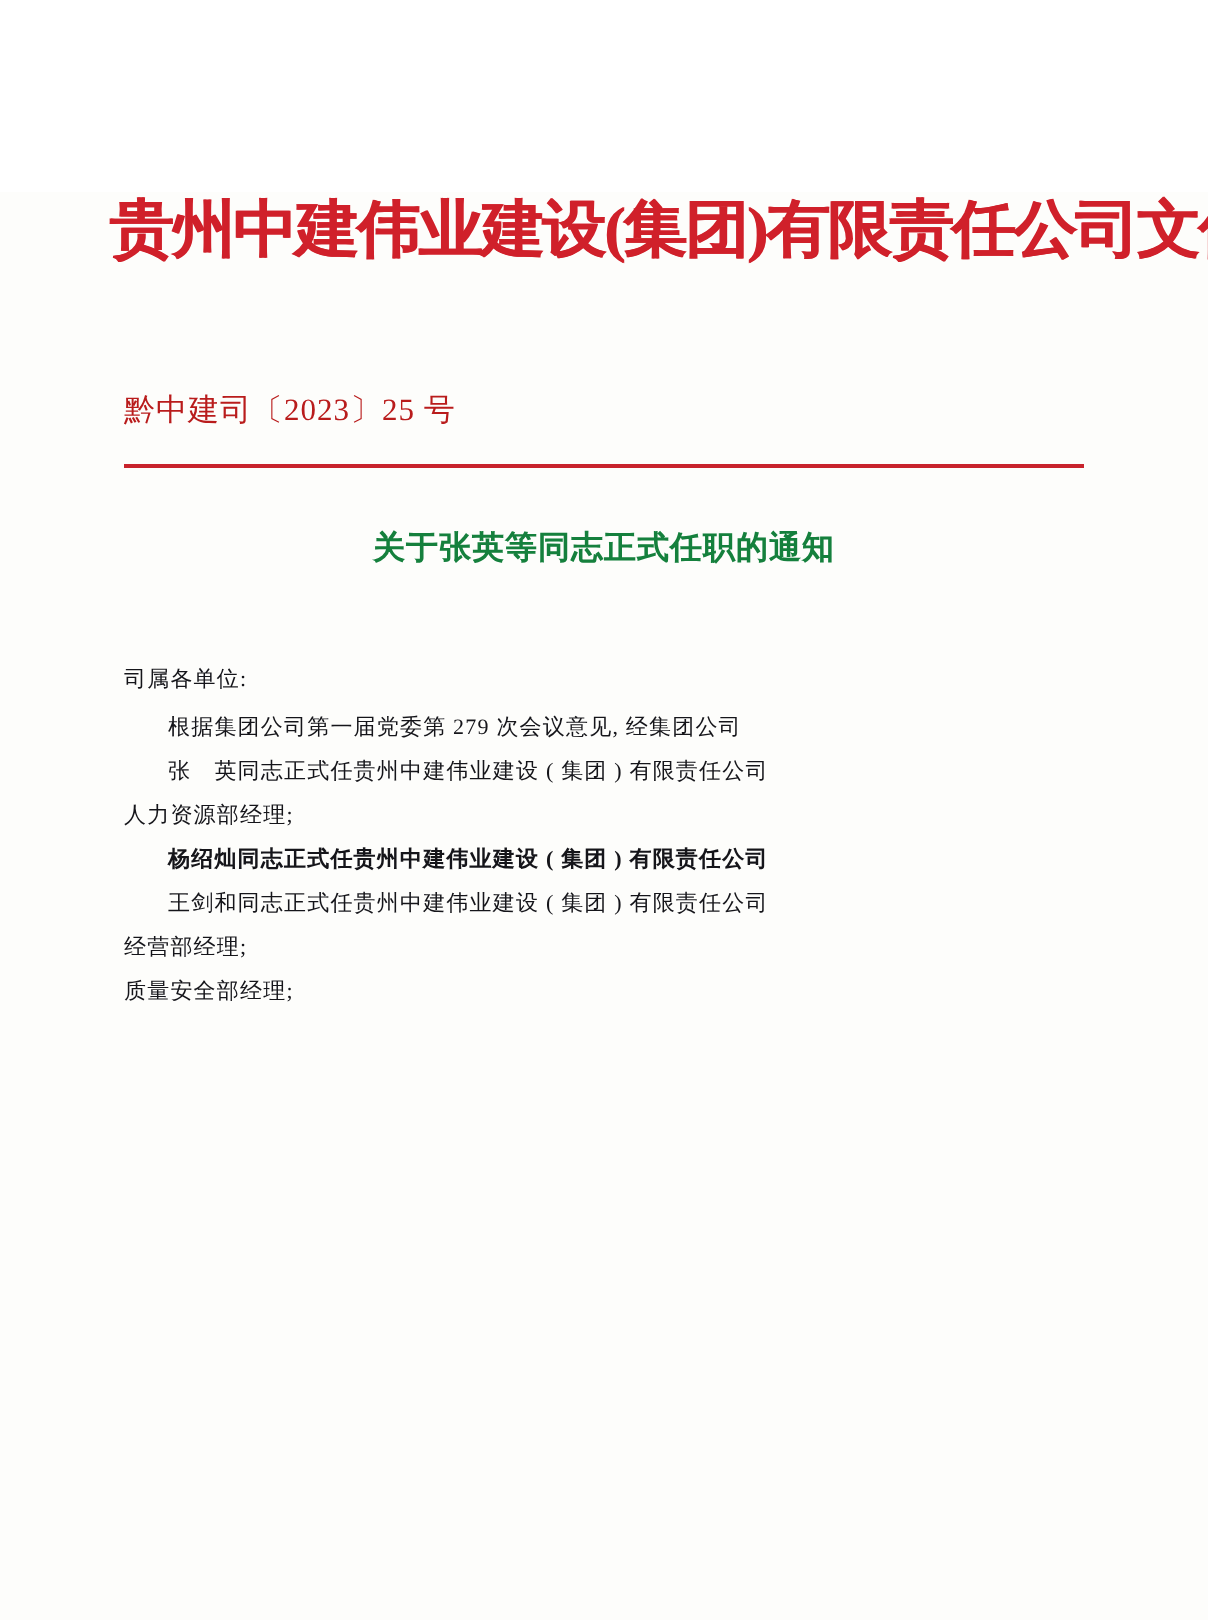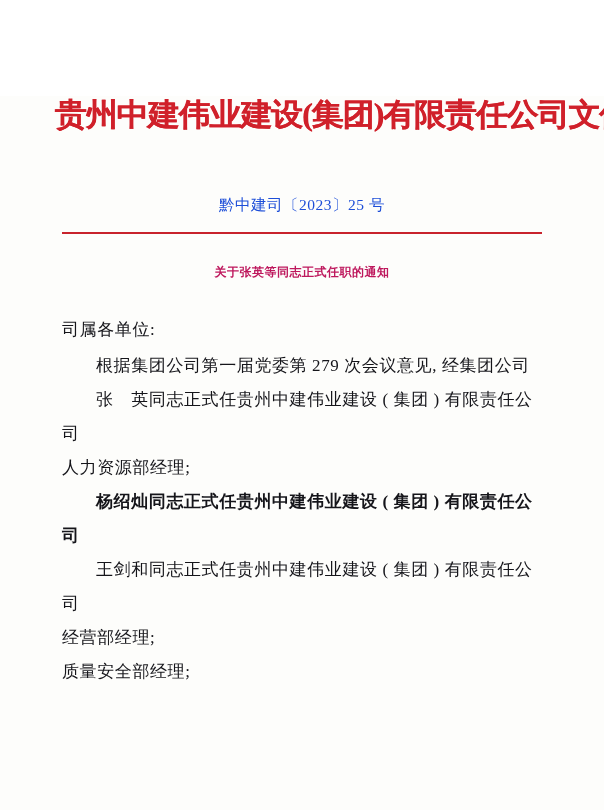--- a/index.html
+++ b/index.html
@@ -29,43 +29,42 @@
     font-weight: bold;
     font-size: 31px;
     letter-spacing: -1px;
     line-height: 1.2;
     white-space: nowrap;
     transform: scaleX(1.03);
     text-shadow: 0.5px 0 0 #d0202a;
   }
   .doc-number {
     margin-top: 62px;
-    text-align: center;
     font-size: 15.5px;
-    color: #1d4ed8;
+    color: #b91c1c;
     letter-spacing: 0.5px;
     font-family: "Liberation Serif", "DejaVu Serif", serif;
   }
   .red-rule {
     margin-top: 16px;
     height: 2px;
     background: #c8232c;
     width: 100%;
   }
   .subject {
     margin-top: 30px;
     text-align: center;
-    font-size: 12px;
+    font-size: 16px;
     font-weight: bold;
-    color: #be185d;
+    color: #15803d;
     letter-spacing: 0.5px;
   }
   .body-text {
-    margin-top: 32px;
-    font-size: 17px;
+    margin-top: 44px;
+    font-size: 11px;
     color: #15151a;
     line-height: 2.0;
     letter-spacing: 0.6px;
   }
   .salutation {
     margin: 0 0 2px 0;
   }
   .para {
     margin: 0;
     text-indent: 2em;

